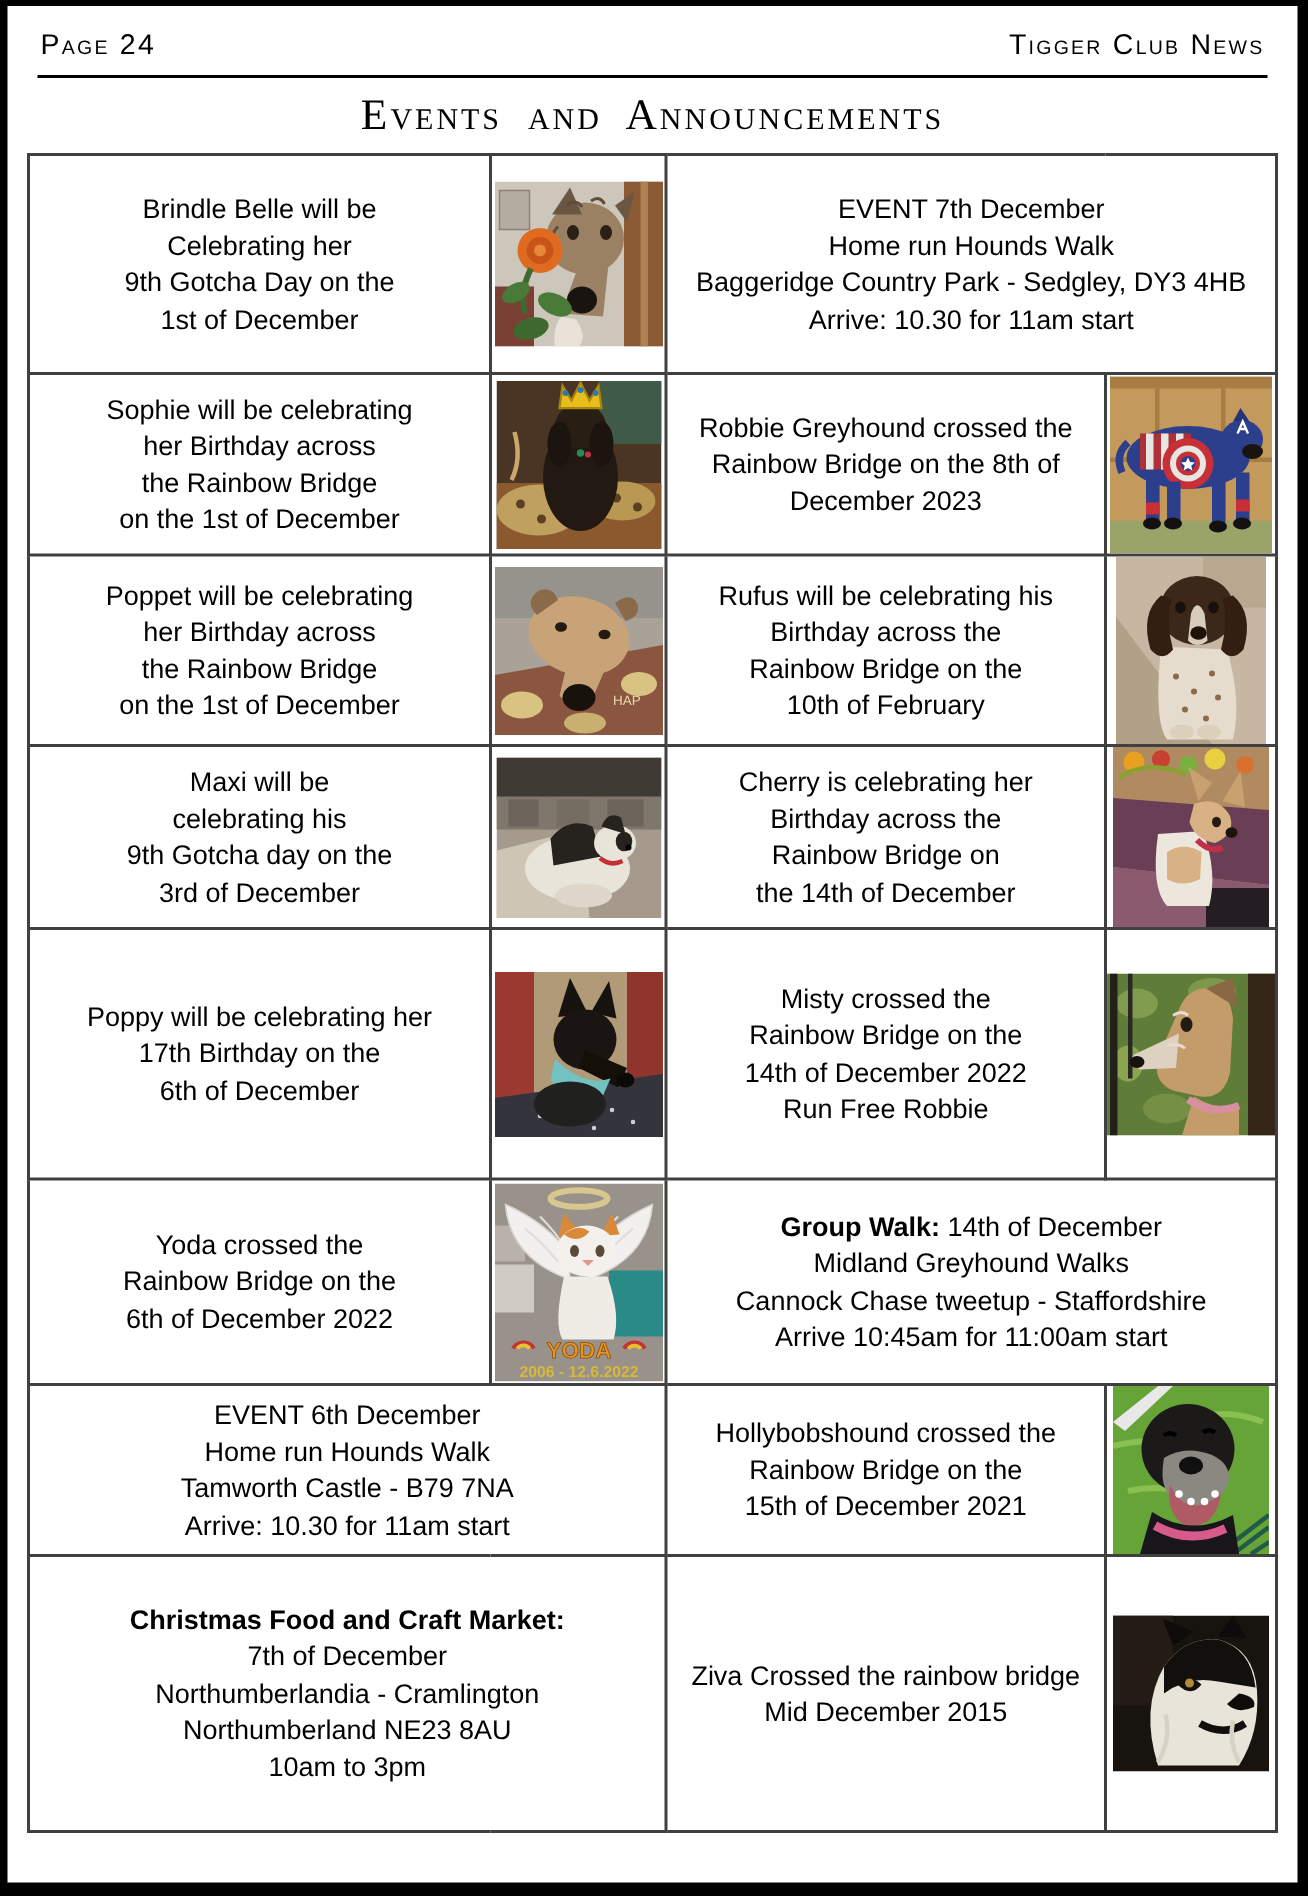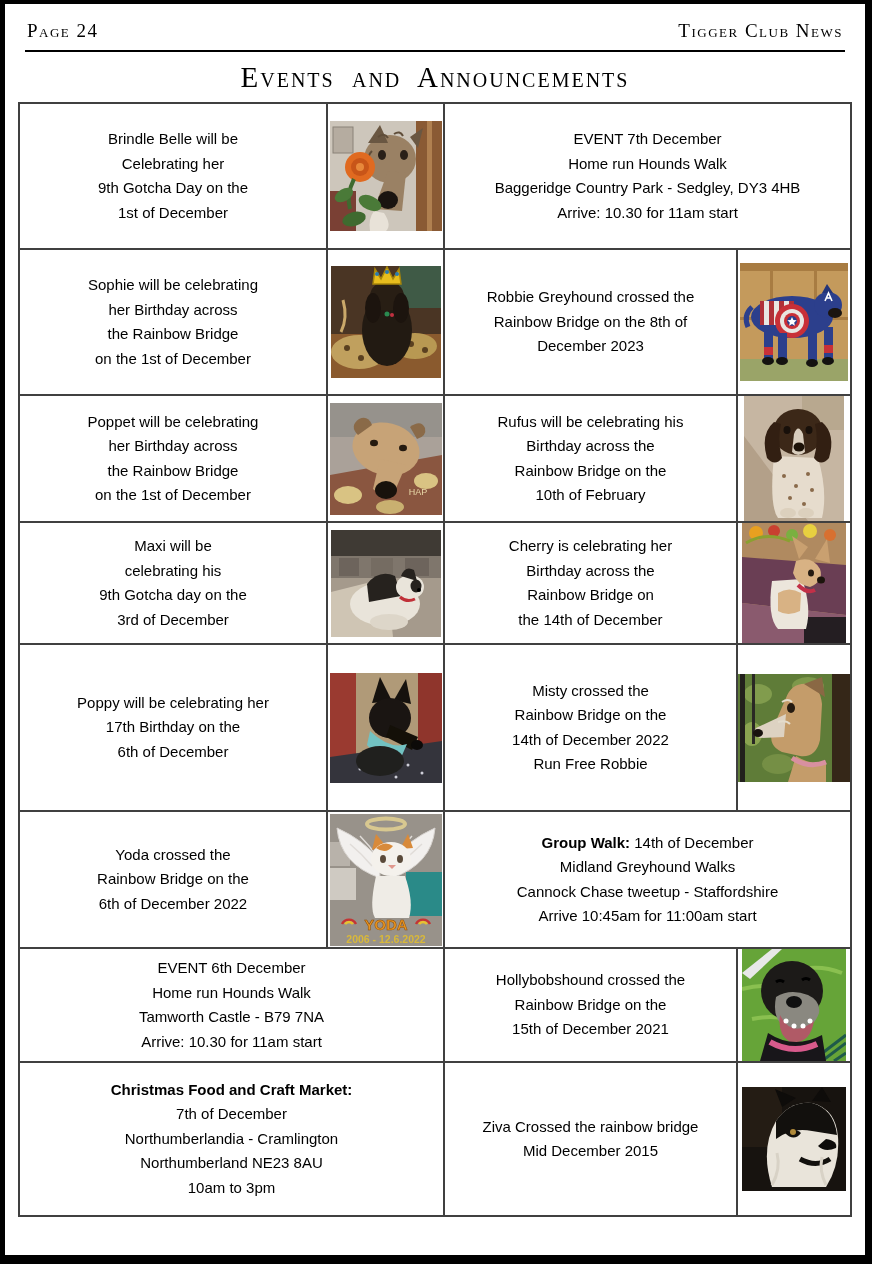--- a/index.html
+++ b/index.html
@@ -5,38 +5,38 @@
   * { box-sizing: border-box; margin: 0; padding: 0; }
   html,body { background:#fff; }
   body { width:872px; height:1264px; font-family:"Liberation Sans", sans-serif; }
   .page {
     width:872px; height:1264px; background:#fff; overflow:hidden;
     border:solid #000; border-width:4px 7px 9px 5px;
   }
   .pagehead {
     display:flex; justify-content:space-between; align-items:flex-end;
     padding:16px 22px 8px;
-    font-family:Liberation Serif, serif; font-variant:small-caps;
+    font-family:Liberation Sans, sans-serif; font-variant:small-caps;
     font-size:19px; letter-spacing:1.5px; color:#000;text-align:center;
   }
   .rule { border:none; border-top:2px solid #000; margin:0 20px; }
   .title {
     text-align:center; font-family:"Liberation Serif", serif; font-variant:small-caps;
     font-weight:normal; font-size:29px; letter-spacing:2px; word-spacing:8px;
     margin:9px 0 8px; color:#000;
   }
   table.events { border-collapse:collapse; margin:0 auto; table-layout:fixed; }
   table.events td {
     border:2px solid #404040; text-align:center; vertical-align:middle; overflow:hidden;
   }
-  .tcell { font-size:15px; line-height:24.5px; color:#000; }
+  .tcell { font-size:18px; line-height:24.5px; color:#000; }
   .ln { white-space:nowrap; }
   .icell svg { display:block; margin:0 auto; }
-  .rh1{height:146px}.rh2{height:146px}.rh3{height:118px}.rh4{height:117px}
-  .rh5{height:167px}.rh6{height:137px}.rh7{height:104px}.rh8{height:154px}
+  .rh1{height:146px}.rh2{height:121px}.rh3{height:118px}.rh4{height:117px}
+  .rh5{height:167px}.rh6{height:137px}.rh7{height:104px}.rh8{height:184px}
   b { font-weight:bold; }
 </style>
 </head>
 <body>
 
 <div class="page">
 
   <div class="pagehead">
     <span>Page 24</span>
     <span>Tigger Club News</span>

